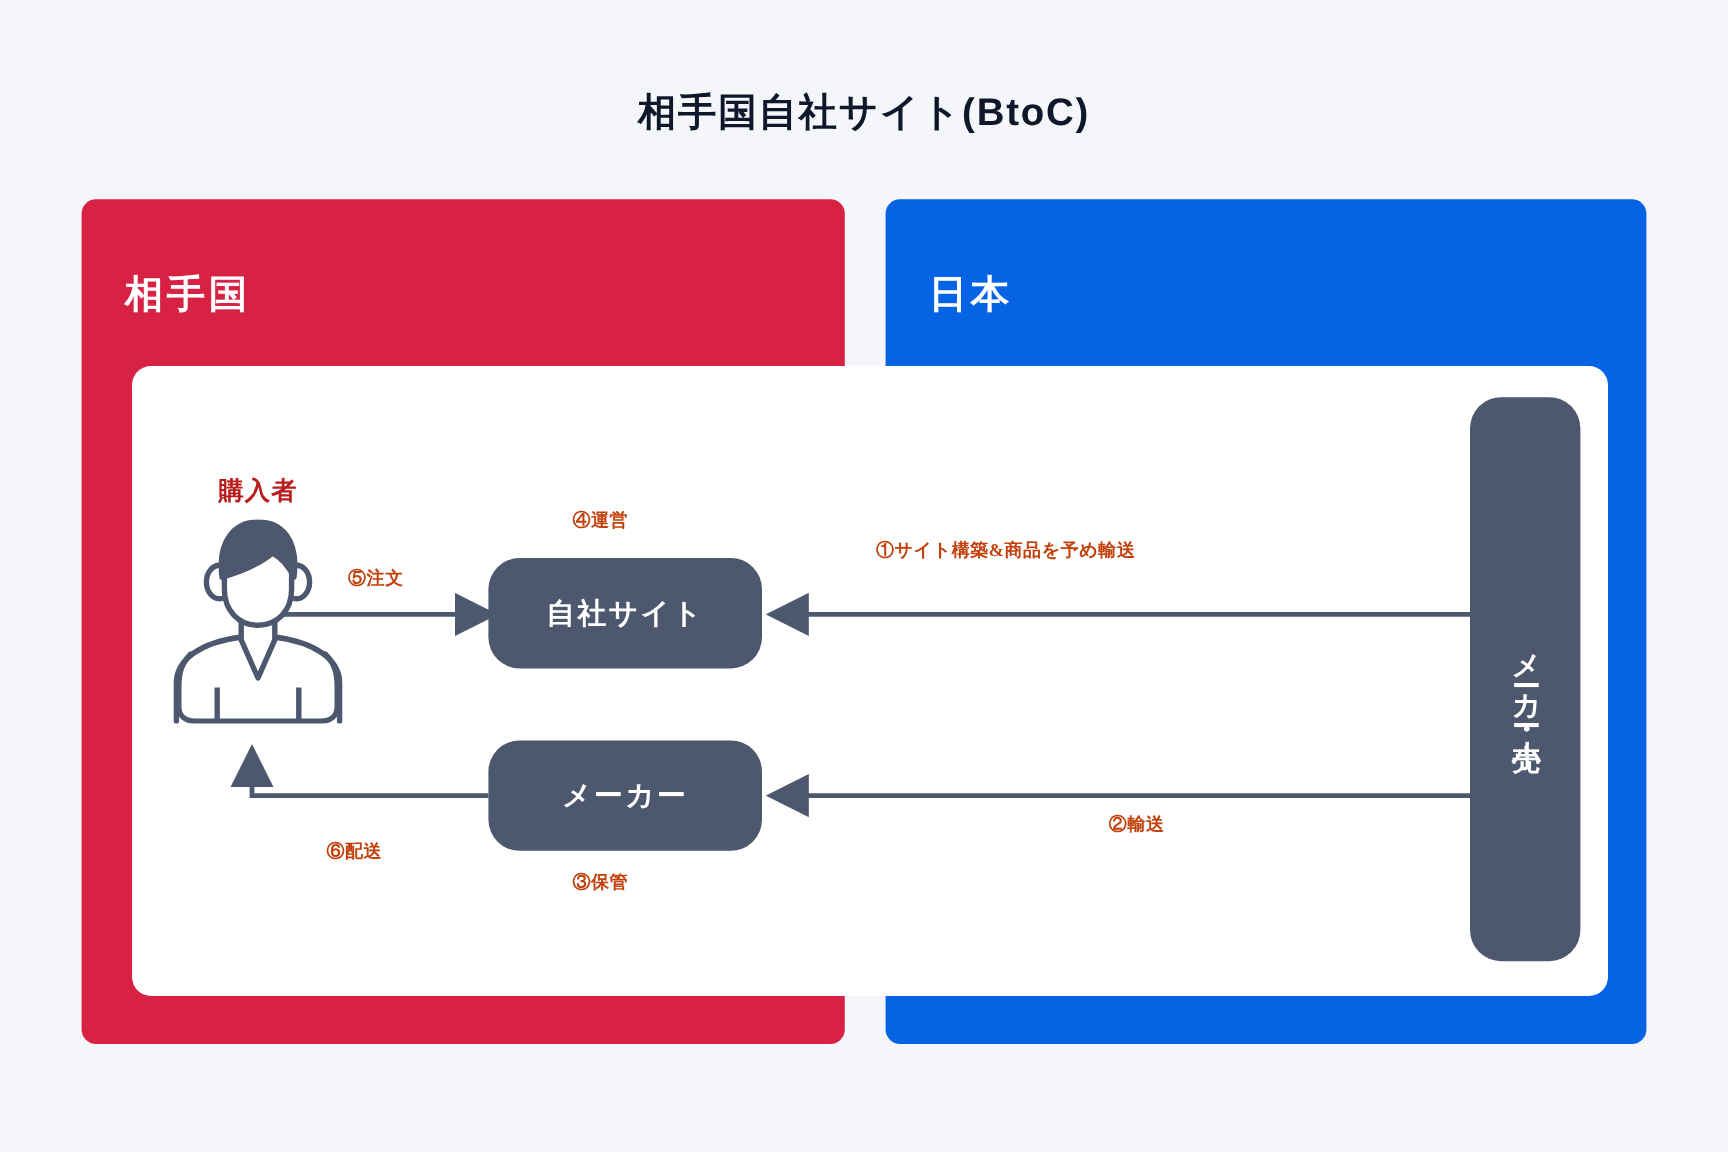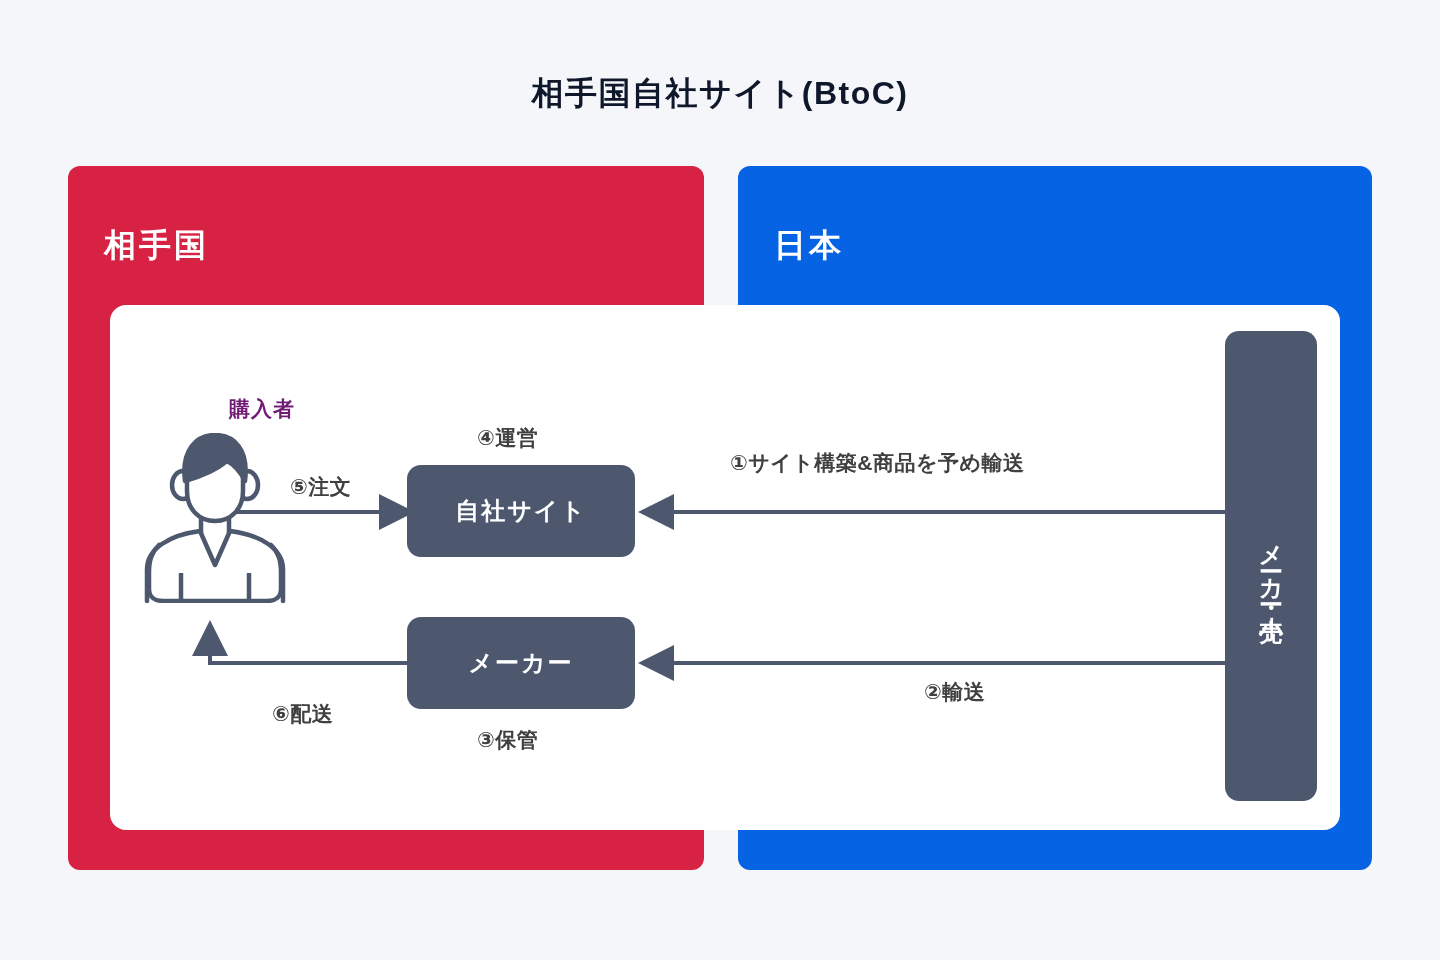--- a/index.html
+++ b/index.html
@@ -75,37 +75,37 @@
   }
 
   
   #buyer-group {
     position: absolute;
     left: 135px;
     top: 395px;
     width: 160px;
   }
   #buyer-label {
-    text-align: right;
+    text-align: center;
     font-size: 21px;
     font-weight: bold;
-    color: #701a75;
+    color: #b91c1c;
     letter-spacing: 1px;
     margin-bottom: 10px;
   }
   #buyer-icon {
     display: block;
     margin: 0 auto;
   }
 
   
   .node-box {
     position: absolute;
     background: #4d586e;
-    border-radius: 14px;
+    border-radius: 26px;
     color: #ffffff;
     font-weight: bold;
     display: flex;
     align-items: center;
     justify-content: center;
   }
   #node-own-site {
     left: 407px;
     top: 465px;
     width: 228px;
@@ -128,25 +128,26 @@
     height: 470px;
     font-size: 24px;
     letter-spacing: 3px;
     writing-mode: vertical-rl;
     text-orientation: upright;
   }
 
   
   .flow-label {
     position: absolute;
-    font-size: 21px;
-    font-weight: bold;
-    color: #404040;
+    font-size: 15px;
+    font-weight: bold;
+    color: #c2410c;
     letter-spacing: 0.5px;
     white-space: nowrap;
+    font-family: Liberation Serif, serif;
   }
   #label-step4 { left: 477px; top: 424px; }
   #label-step5 { left: 270px; top: 473px; margin-left: 20px; }
   #label-step3 { left: 477px; top: 726px; }
   #label-step6 { left: 272px; top: 700px; }
   #label-step1 { left: 730px; top: 449px; }
   #label-step2 { left: 880px; top: 678px; margin-left: 44px; }
 
   
   #arrow-layer {

